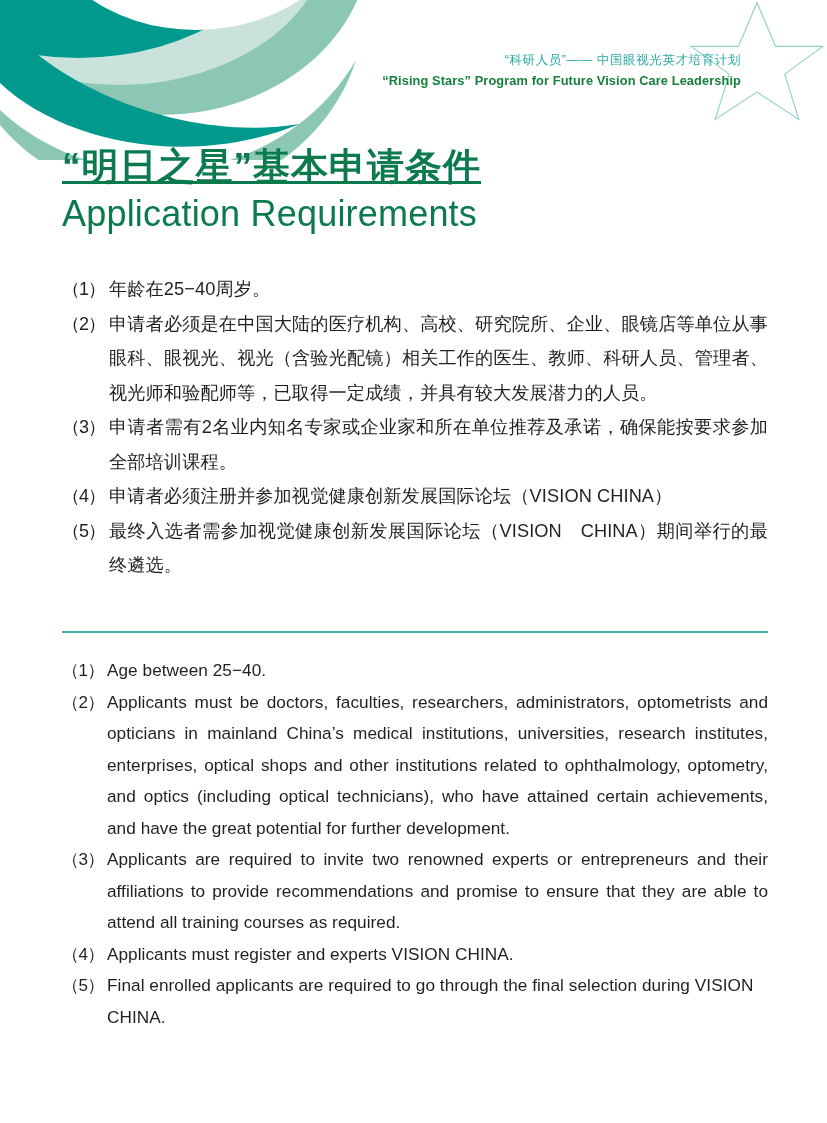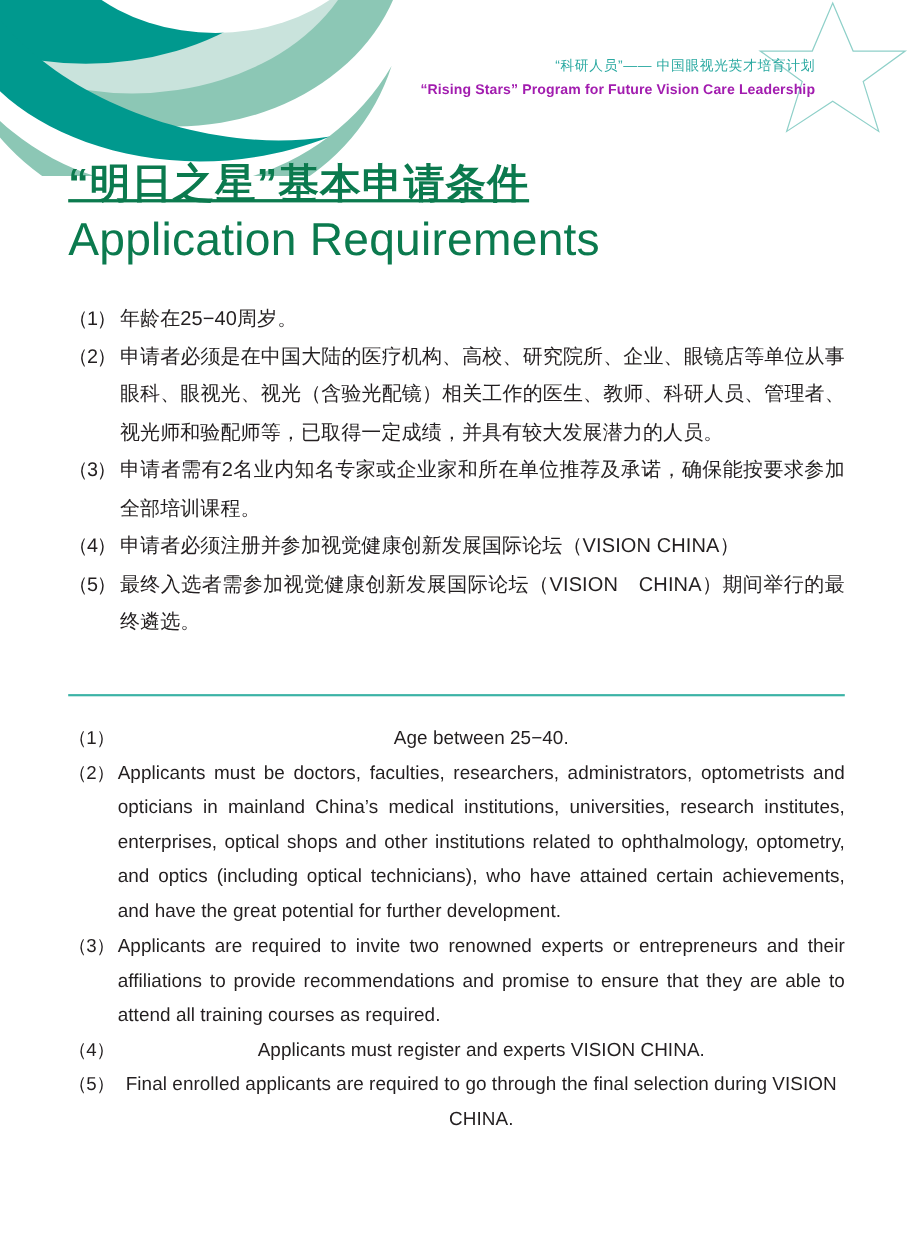--- a/index.html
+++ b/index.html
@@ -40,21 +40,21 @@
   .header-caption .cap-cn {
     font-size: 12.5px;
     letter-spacing: .6px;
     color: #2aa9a1;
     white-space: nowrap;
   }
   .header-caption .cap-en {
     font-size: 12.8px;
     font-weight: bold;
     letter-spacing: .1px;
-    color: #a21caf;
+    color: #15803d;
     white-space: nowrap;
     margin-top: 2px;
   }
 
   
   .title-block {
     position: absolute;
     top: 146px;
     left: 62px;
     z-index: 5;
@@ -62,21 +62,21 @@
   .title-cn {
     font-size: 37px;
     font-weight: bold;
     color: #0b7a4e;
     letter-spacing: 1px;
     line-height: 1.12;
     white-space: nowrap;
     text-decoration: underline;
   }
   .title-en {
-    font-size: 42px;
+    font-size: 36px;
     color: #0b7a4e;
     letter-spacing: .2px;
     line-height: 1.18;
     margin-top: 6px;
     white-space: nowrap;
   }
 
   
   .body-cn {
     position: absolute;
@@ -128,21 +128,21 @@
     line-height: 31.5px;
     width: 45px;
     letter-spacing: -0.5px;
   }
   .body-en .req-text {
     font-size: 17.2px;
     line-height: 31.5px;
     letter-spacing: .05px;
     text-align: justify;
   }
-  .body-en .req-text.nojust { text-align: center; }
+  .body-en .req-text.nojust { text-align: left; }
 
   
   .divider {
     position: absolute;
     top: 631px;
     left: 62px;
     width: 706px;
     height: 2px;
     background: #3bb3a6;
     z-index: 3;

